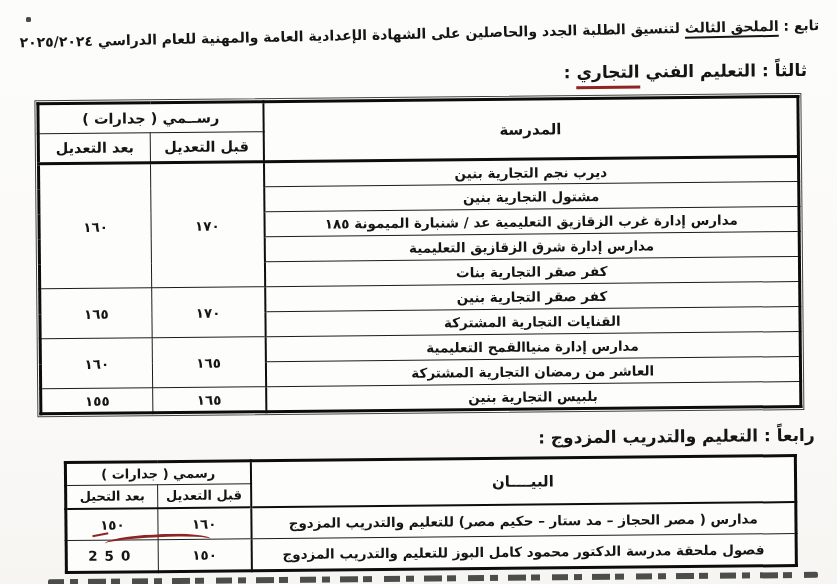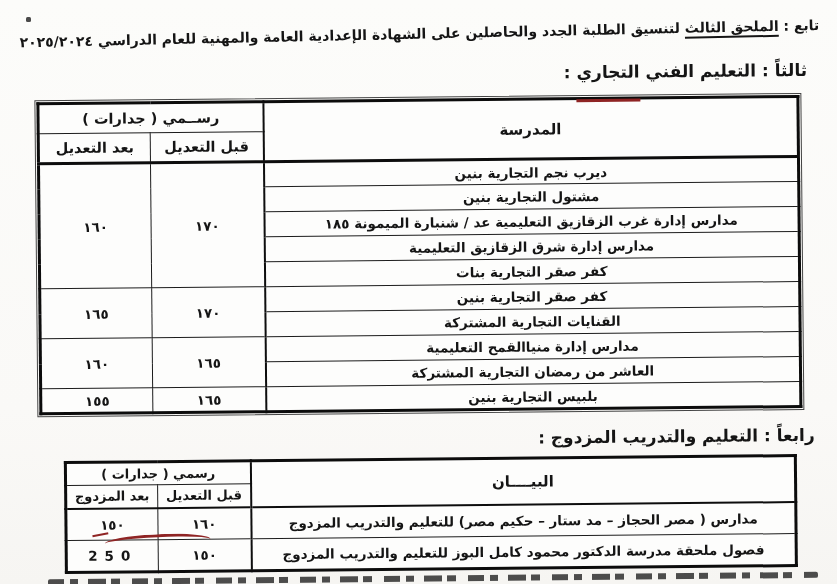--- a/index.html
+++ b/index.html
@@ -50,21 +50,21 @@
     transform-origin:800px 0;
   }
   .section-heading{
     font-size:17px;font-weight:bold;
     text-align:right;
     margin:20px 30px 0 0;
     line-height:26px;
   }
   .red-underline{
     border-bottom:3.5px solid var(--red);
-    padding-bottom:17px;
+    padding-bottom:4px;
   }
   table{
     border-collapse:collapse;
     table-layout:fixed;
     background:#fdfdfc;
   }
   .tbl1{
     width:760px;
     margin:12px 38px 0 0;
     border:3px solid #0c0c0c;
@@ -214,21 +214,21 @@
           <col style="width:93px">
           <col style="width:92px">
         </colgroup>
       <thead>
         <tr>
           <th rowspan="2" class="col-thick" style="font-size:15px;">البيــــان</th>
           <th colspan="2">رسمي ( جدارات )</th>
         </tr>
         <tr>
           <th>قبل التعديل</th>
-          <th>بعد المزدوج</th>
+          <th>بعد التحيل</th>
         </tr>
       </thead>
       <tbody>
         <tr>
           <td class="col-thick desc-cell">مدارس ( مصر الحجاز – مد ستار – حكيم مصر) للتعليم والتدريب المزدوج</td>
           <td class="num">١٦٠</td>
           <td class="num">١٥٠</td>
         </tr>
         <tr>
           <td class="col-thick desc-cell">فصول ملحقة مدرسة الدكتور محمود كامل البوز للتعليم والتدريب المزدوج</td>

